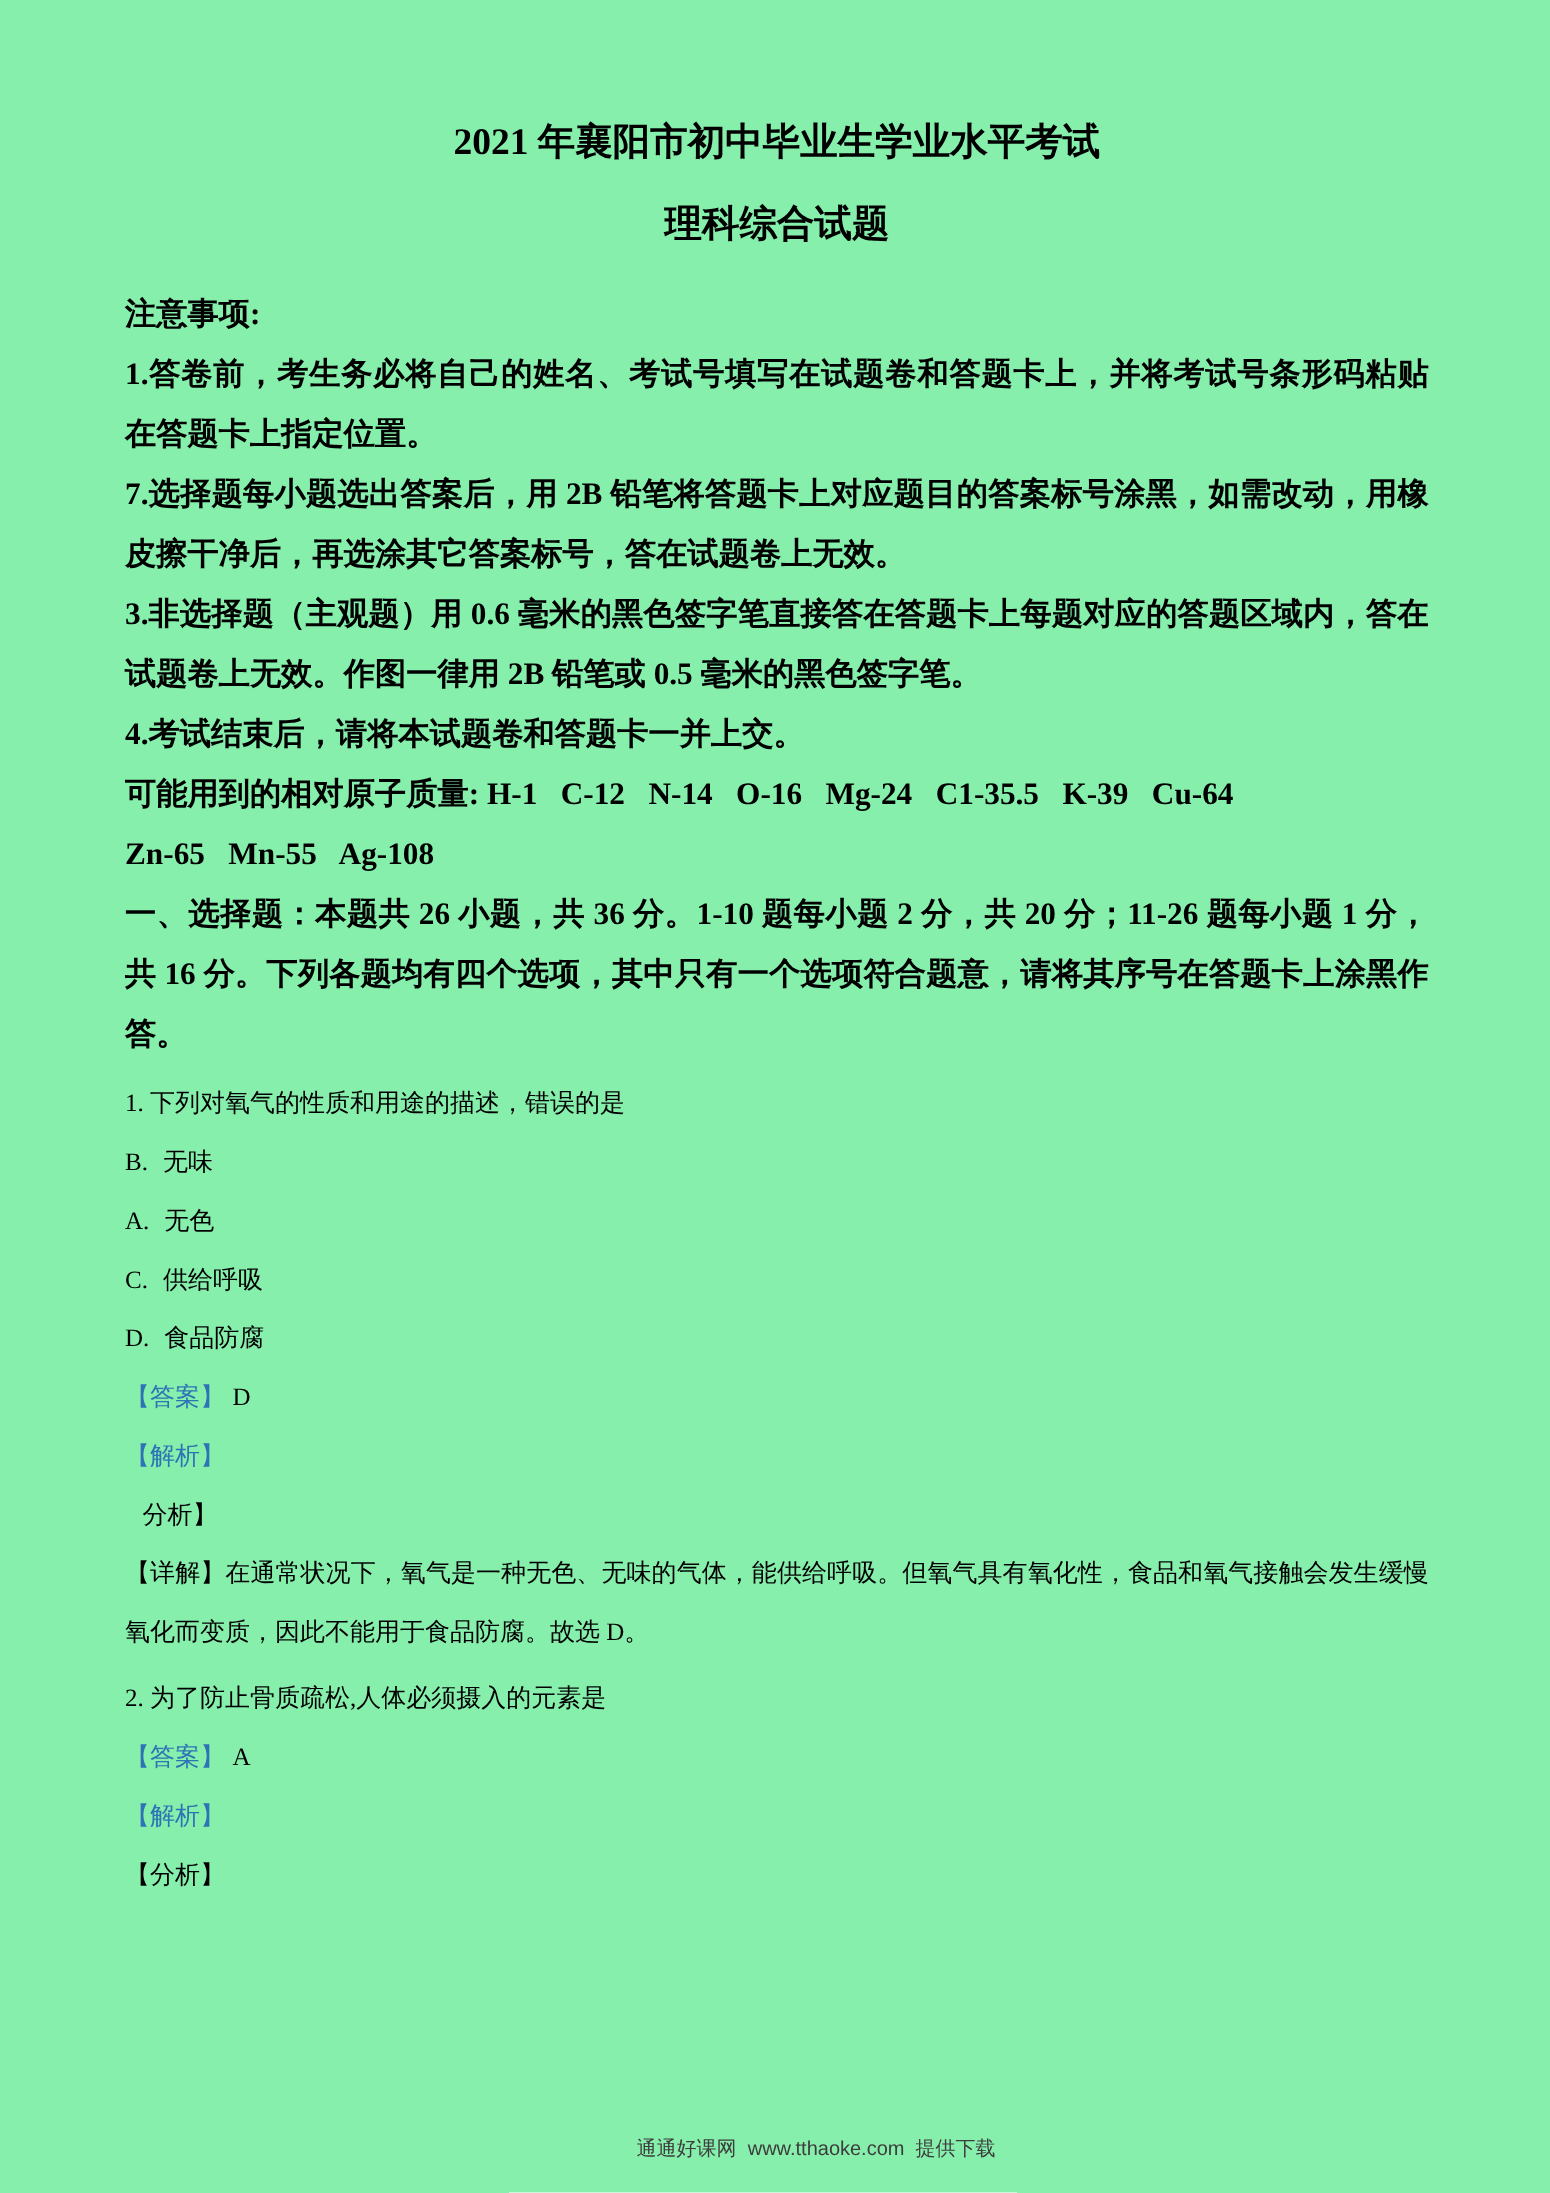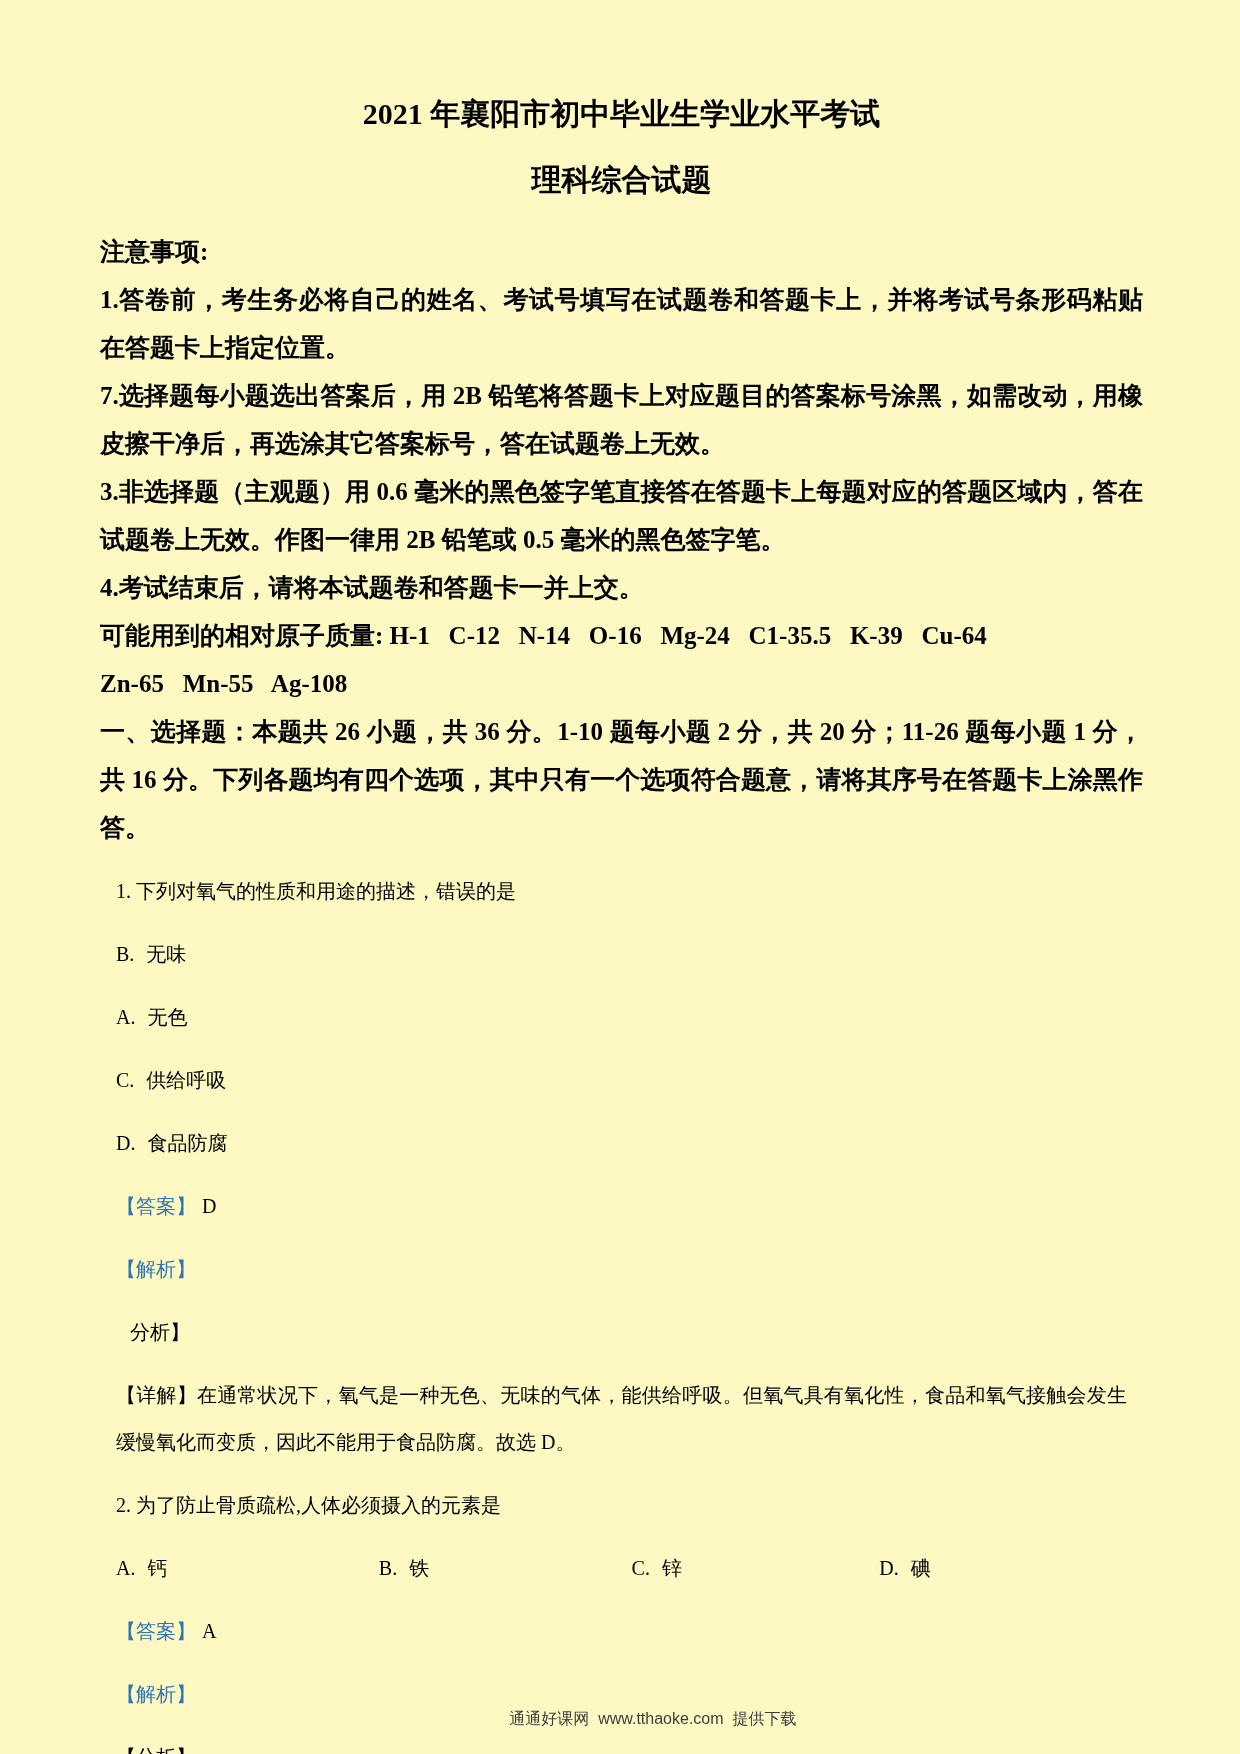--- a/index.html
+++ b/index.html
@@ -5,21 +5,21 @@
   * { margin:0; padding:0; box-sizing:border-box; }
   html, body { background:#ffffff; }
   body {
     width:1240px; height:1754px;
     font-family:"Liberation Serif","DejaVu Serif",serif;
     color:#000000;
   }
   .page {
     position:relative;
     width:1240px; height:1754px;
-    background:#fef9c3;
+    background:#86efac;
     padding:94px 97px 0 100px;
     overflow:hidden;
   }
   
   .title, .subtitle {
     text-align:center;
     font-weight:bold;
     font-size:30px;
     line-height:40px;
   }
@@ -28,21 +28,21 @@
   .notice p, .section-heading {
     font-size:25px;
     font-weight:bold;
     line-height:48px;
   }
   .notice { margin-top:28px; }
   .j { text-align:justify; }
   .pre { white-space:pre-wrap; }
   
   .qa { margin-top:8px; font-size:20px; }
-  .qa p, .qa .opt-grid { line-height:47px; margin:16px; font-size:20px; }
+  .qa p, .qa .opt-grid { line-height:47px; margin:0; font-size:20px; }
   .mt6 { margin-top:6px; }
   .mt8 { margin-top:8px; }
   .opt-label { margin-right:12px; }
   .opt-grid { display:grid; grid-template-columns:26% 25% 24.5% auto; }
   .blue { color:#2E74B5; }
   .ans-letter { margin-left:6px; }
   .fenxi-indent { padding-left:14px; }
   .detail-para { text-align:justify; }
   
   .footer {
@@ -84,26 +84,20 @@
       <p><span class="opt-label">C.</span><span>供给呼吸</span></p>
       <p><span class="opt-label">D.</span><span>食品防腐</span></p>
       <p class="mt8"><span class="blue">【答案】</span><span class="ans-letter">D</span></p>
       <p class="blue">【解析】</p>
       <p class="fenxi-indent">分析】</p>
       <p class="mt6 detail-para"><span>【详解】</span><span>在通常状况下，氧气是一种无色、无味的气体，能供给呼吸。但氧气具有氧化性，食品和氧气接触会发生缓慢氧化而变质，因此不能用于食品防腐。故选 D。</span></p>
     </div>
 
     <div class="mt6">
       <p><span>2.</span> <span>为了防止骨质疏松,人体必须摄入的元素是</span></p>
-      <div class="opt-grid">
-        <span><span class="opt-label">A.</span><span>钙</span></span>
-        <span><span class="opt-label">B.</span><span>铁</span></span>
-        <span><span class="opt-label">C.</span><span>锌</span></span>
-        <span><span class="opt-label">D.</span><span>碘</span></span>
-      </div>
       <p class="mt6"><span class="blue">【答案】</span><span class="ans-letter">A</span></p>
       <p class="blue">【解析】</p>
       <p>【分析】</p>
     </div>
 
   </div>
 
   <div class="footer">
     <span>通通好课网  www.tthaoke.com  提供下载</span>
   </div>

